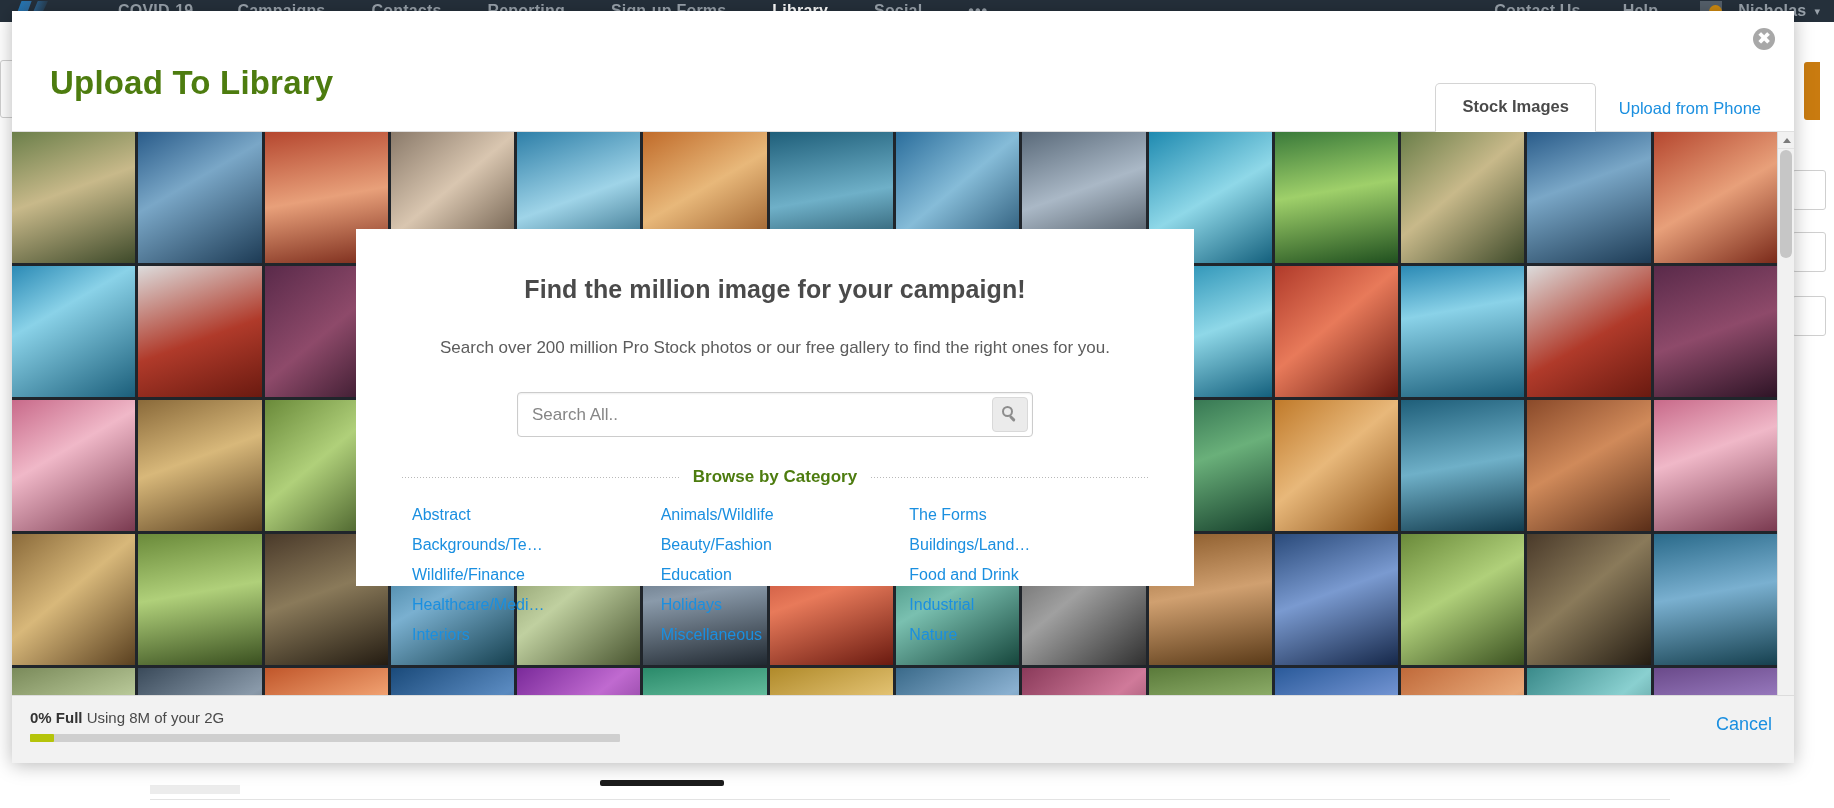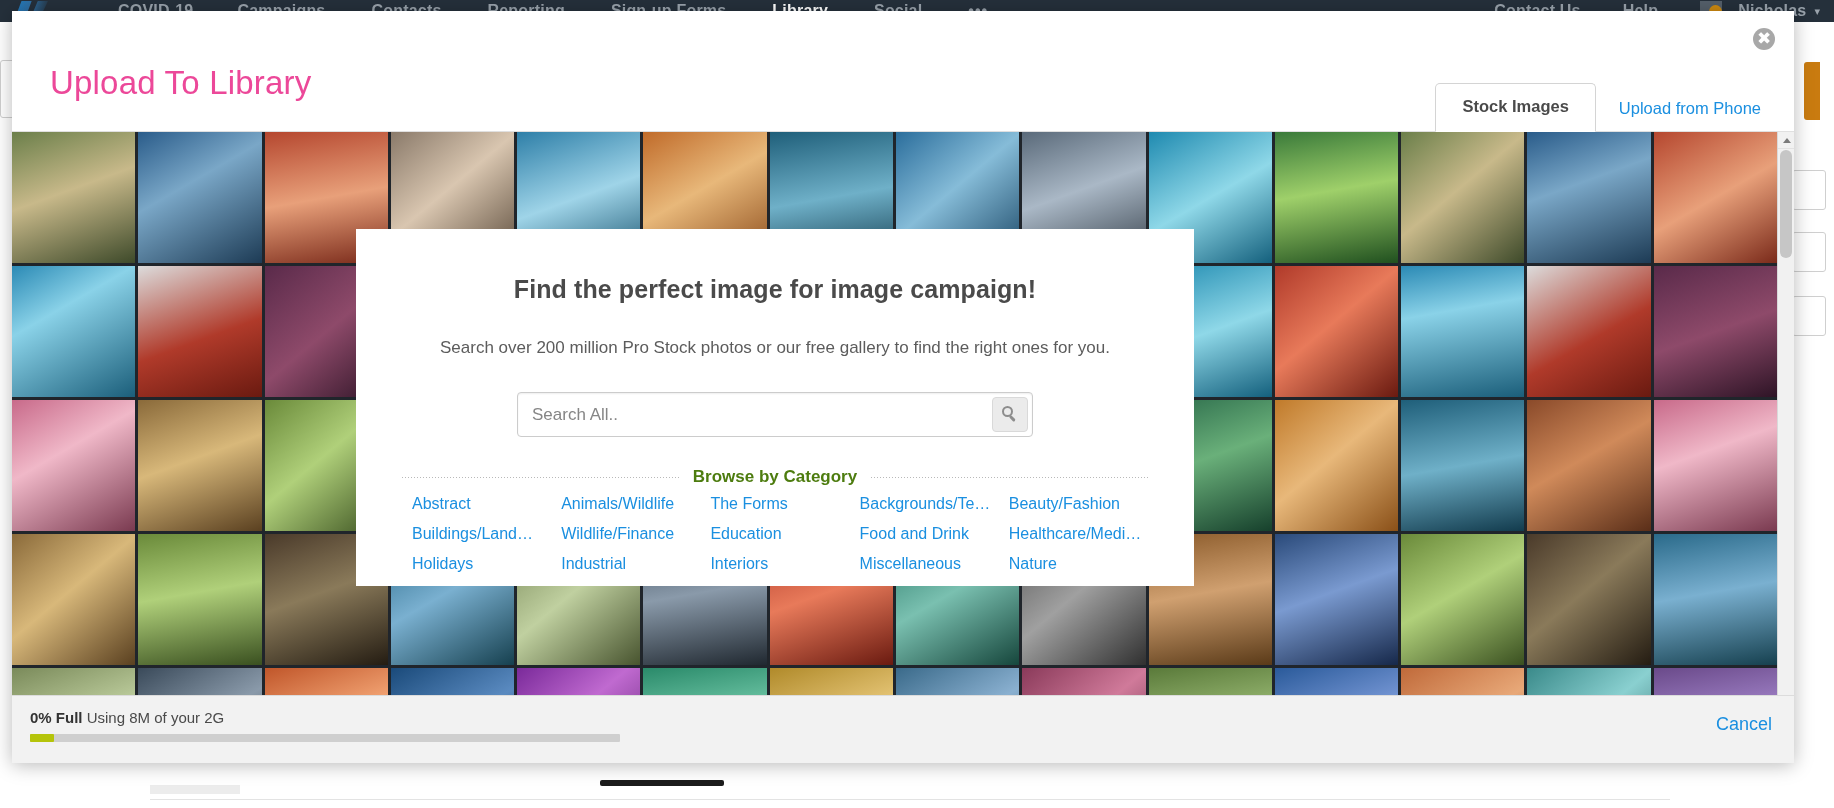--- a/index.html
+++ b/index.html
@@ -101,21 +101,21 @@
     background: #a8a8a8;
     cursor: pointer;
   }
   #close-button .x {
     position:absolute; inset:0;
     color:#ffffff; font-size: 17px; line-height: 22px; text-align:center;
     font-family: "Liberation Sans", sans-serif;
   }
   #modal-title {
     position: absolute; left: 38px; top: 53px;
-    font-size: 33px; color: #ec4899; font-weight: normal;
+    font-size: 33px; color: #4d7c0f; font-weight: bold;
     letter-spacing: .2px;
   }
   #tabs {
     position: absolute; right: 10px; bottom: 0;
     display: flex; align-items: flex-end; height: 52px;
   }
   .tab {
     font-size: 16.5px;
     color: #1a8fe0;
     padding: 13px 22px 14px 22px;
@@ -229,23 +229,23 @@
   #browse-divider {
     margin-top: 30px;
     display: flex; align-items: center; gap: 14px;
   }
   #browse-divider .rule {
     flex: 1 1 auto; height: 1px;
     background-image: repeating-linear-gradient(to right,#b9b9b9 0 1px,transparent 1px 3px);
   }
   #browse-label { font-size: 17px; font-weight: bold; color: #4d7c0f; white-space: nowrap; }
   #category-grid {
-    margin-top: 8px;
+    margin-top: 19px;
     display: grid;
-    grid-template-columns: repeat(5, 1fr);
+    grid-template-columns: repeat(3, 1fr);
     column-gap: 10px;
     row-gap: 12px;
     text-align: left;
     padding-left: 10px;
   }
   .category-link {
     font-size: 16px; color: #1a8fe0; cursor: pointer; white-space: nowrap;
   }
 
   
@@ -391,21 +391,21 @@
         <div class="tile" style="background: linear-gradient(150deg, rgb(58, 106, 138), rgb(138, 176, 208) 45%, rgb(32, 64, 79));"></div>
         <div class="tile" style="background: linear-gradient(140deg, rgb(138, 58, 90), rgb(208, 122, 154) 45%, rgb(80, 31, 50));"></div>
         <div class="tile" style="background: linear-gradient(170deg, rgb(90, 122, 58), rgb(160, 192, 122) 45%, rgb(50, 72, 32));"></div>
         <div class="tile" style="background: linear-gradient(160deg, rgb(42, 90, 154), rgb(122, 154, 216) 45%, rgb(22, 53, 96));"></div>
         <div class="tile" style="background: linear-gradient(150deg, rgb(192, 106, 58), rgb(232, 168, 120) 45%, rgb(122, 62, 24));"></div>
         <div class="tile" style="background: linear-gradient(140deg, rgb(58, 138, 138), rgb(138, 208, 208) 45%, rgb(32, 80, 80));"></div>
         <div class="tile" style="background: linear-gradient(170deg, rgb(106, 74, 138), rgb(168, 138, 208) 45%, rgb(60, 40, 80));"></div>
       </div>
 
     <div id="search-panel">
-      <div id="panel-heading">Find the perfect image for image campaign!</div>
+      <div id="panel-heading">Find the million image for your campaign!</div>
       <div id="panel-subheading">Search over 200 million Pro Stock photos or our free gallery to find the right ones for you.</div>
 
       <div id="search-row">
         <div id="search-box">
           <input id="search-input" type="text" placeholder="Search All.." style="">
           <div id="search-submit">
             <span class="mag"></span>
           </div>
         </div>
       </div>

